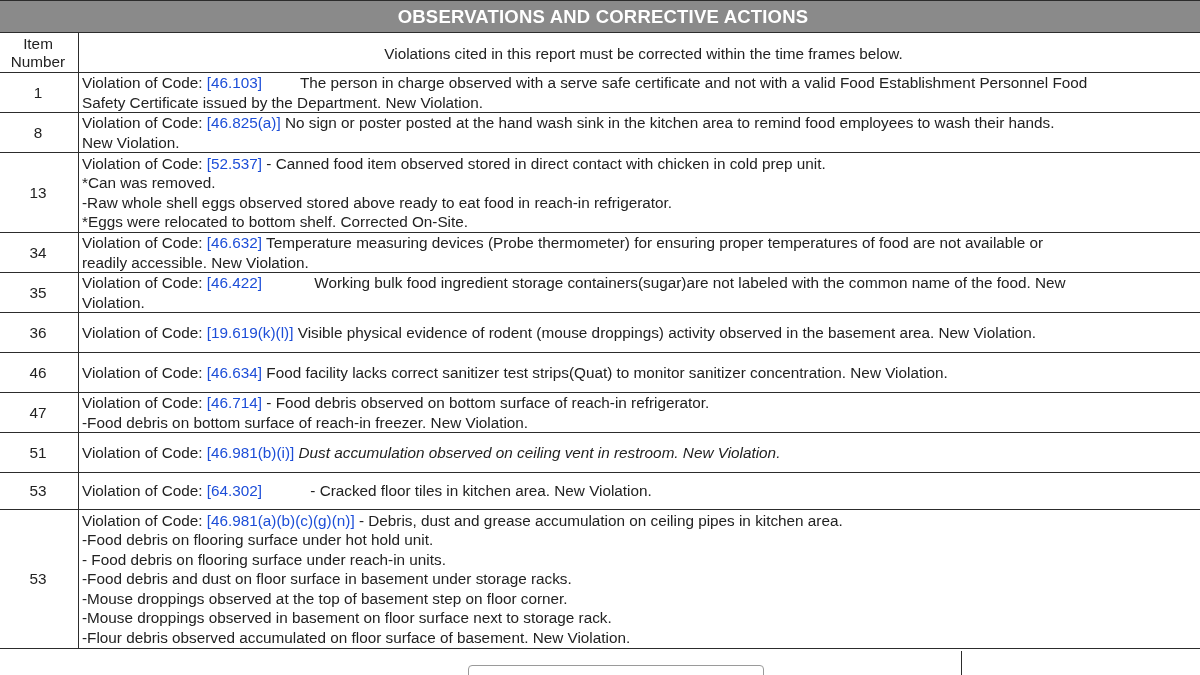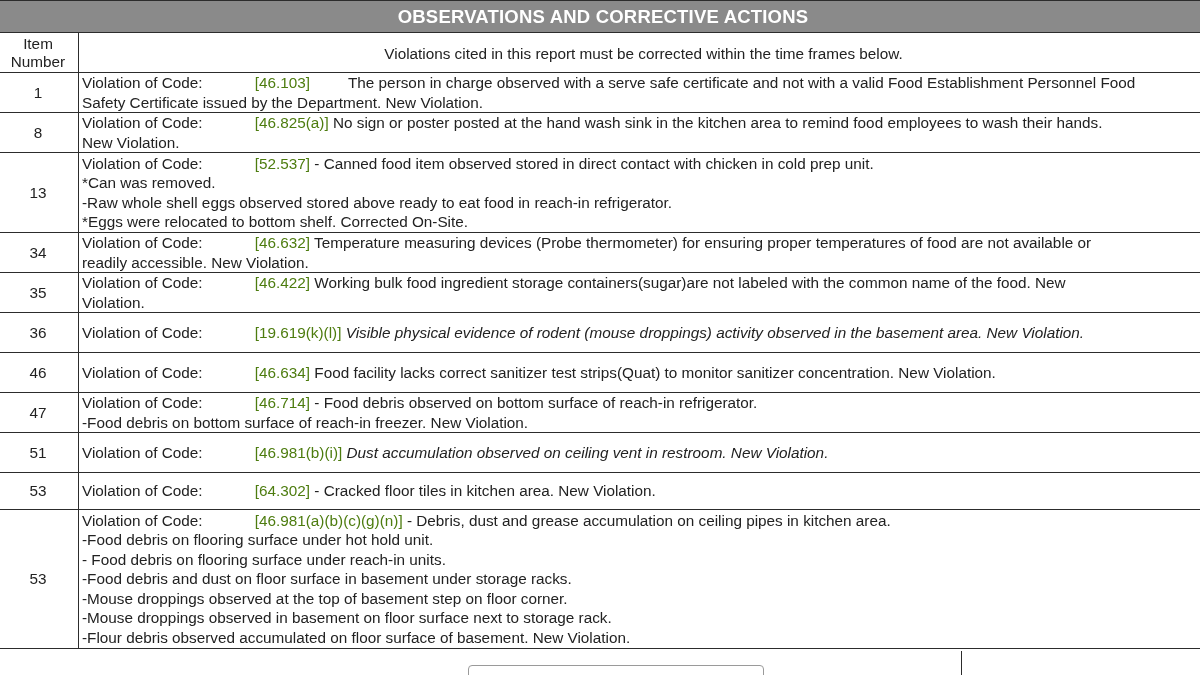--- a/index.html
+++ b/index.html
@@ -16,21 +16,21 @@
   .title-row th {
     background: #8a8a8a; color: #ffffff; font-weight: bold; font-size: 18.5px;
     height: 31px; text-align: center; letter-spacing: 0.2px;
     border-top: 2px solid #555;
   }
   .hdr td { height: 37px; vertical-align: top; }
   .hdr .item-h { text-align: center; line-height: 18px; padding: 1px 0 0; }
   .hdr .desc-h { text-align: center; padding-top: 2px; }
   td.num { text-align: center; }
   td.desc { padding-left: 3px; text-align: left; }
-  .code { color: #4d7c0f; margin-left: 48px; }
+  .code { color: #1d4ed8; }
   .line { display: block; white-space: nowrap; }
   .footer {
     position: absolute; left: 0; top: 651px; width: 1200px; height: 24px;
   }
   .footer .box {
     position: absolute; left: 468px; top: 14px; width: 294px; height: 20px;
     border: 1px solid #9a9a9a; border-radius: 4px; background: #fff;
   }
   .footer .vline {
     position: absolute; left: 961px; top: 0; width: 1px; height: 24px; background: #2c2c2c;
@@ -81,28 +81,28 @@
         <tr style="height: 40px;">
           <td class="num">34</td>
           <td class="desc">
             <span class="line"><span>Violation of Code: </span><span class="code">[46.632]</span><span style="white-space: pre;"> Temperature measuring devices (Probe thermometer) for ensuring proper temperatures of food are not available or</span></span>
             <span class="line">readily accessible. New Violation.</span>
           </td>
         </tr>
         <tr style="height: 40px;">
           <td class="num">35</td>
           <td class="desc">
-            <span class="line"><span>Violation of Code: </span><span class="code">[46.422]</span><span style="white-space: pre;"> Working bulk food ingredient storage containers(sugar)are not labeled with the common name of the food. New</span></span>
+            <span class="line"><span>Violation of Code: </span><span class="code">[46.422]</span><span style="white-space: pre; margin-left: 48px;"> Working bulk food ingredient storage containers(sugar)are not labeled with the common name of the food. New</span></span>
             <span class="line">Violation.</span>
           </td>
         </tr>
         <tr style="height: 40px;">
           <td class="num">36</td>
           <td class="desc">
-            <span class="line"><span>Violation of Code: </span><span class="code">[19.619(k)(l)]</span><span style="white-space: pre; font-style: italic;"> Visible physical evidence of rodent (mouse droppings) activity observed in the basement area. New Violation.</span></span>
+            <span class="line"><span>Violation of Code: </span><span class="code">[19.619(k)(l)]</span><span style="white-space: pre;"> Visible physical evidence of rodent (mouse droppings) activity observed in the basement area. New Violation.</span></span>
           </td>
         </tr>
         <tr style="height: 40px;">
           <td class="num">46</td>
           <td class="desc">
             <span class="line"><span>Violation of Code: </span><span class="code">[46.634]</span><span style="white-space: pre;"> Food facility lacks correct sanitizer test strips(Quat) to monitor sanitizer concentration. New Violation.</span></span>
           </td>
         </tr>
         <tr style="height: 40px;">
           <td class="num">47</td>
@@ -113,21 +113,21 @@
         </tr>
         <tr style="height: 40px;">
           <td class="num">51</td>
           <td class="desc">
             <span class="line"><span>Violation of Code: </span><span class="code">[46.981(b)(i)]</span><span style="white-space: pre; font-style: italic;"> Dust accumulation observed on ceiling vent in restroom. New Violation.</span></span>
           </td>
         </tr>
         <tr style="height: 37px;">
           <td class="num">53</td>
           <td class="desc">
-            <span class="line"><span>Violation of Code: </span><span class="code">[64.302]</span><span style="white-space: pre;"> - Cracked floor tiles in kitchen area. New Violation.</span></span>
+            <span class="line"><span>Violation of Code: </span><span class="code">[64.302]</span><span style="white-space: pre; padding-left: 44px;"> - Cracked floor tiles in kitchen area. New Violation.</span></span>
           </td>
         </tr>
         <tr style="height: 139px;">
           <td class="num">53</td>
           <td class="desc">
             <span class="line"><span>Violation of Code: </span><span class="code">[46.981(a)(b)(c)(g)(n)]</span><span style="white-space: pre;"> - Debris, dust and grease accumulation on ceiling pipes in kitchen area.</span></span>
             <span class="line">-Food debris on flooring surface under hot hold unit.</span>
             <span class="line">- Food debris on flooring surface under reach-in units.</span>
             <span class="line">-Food debris and dust on floor surface in basement under storage racks.</span>
             <span class="line">-Mouse droppings observed at the top of basement step on floor corner.</span>

